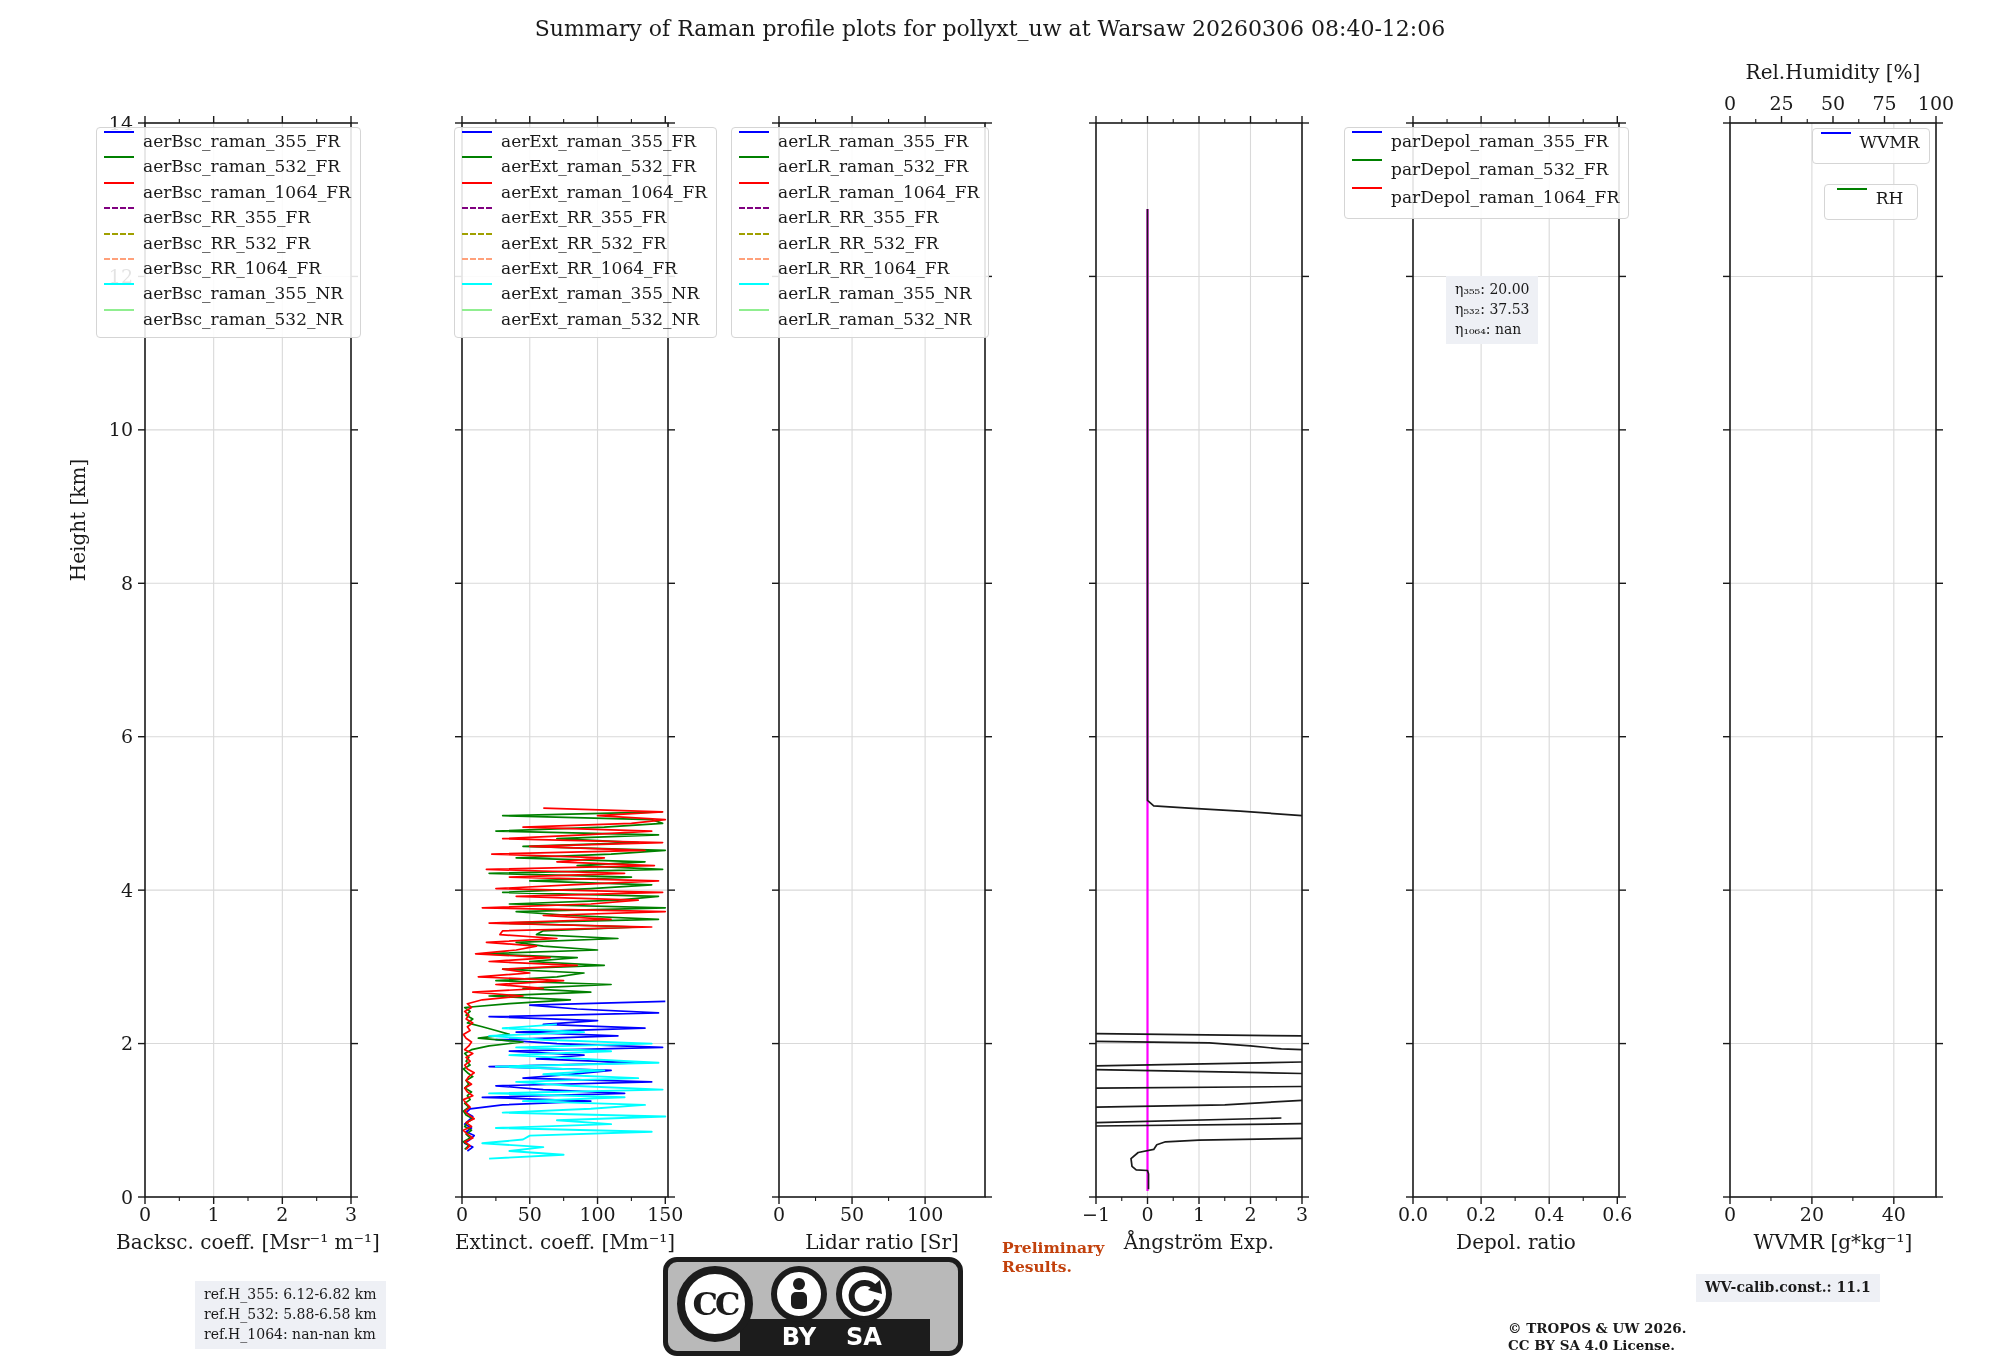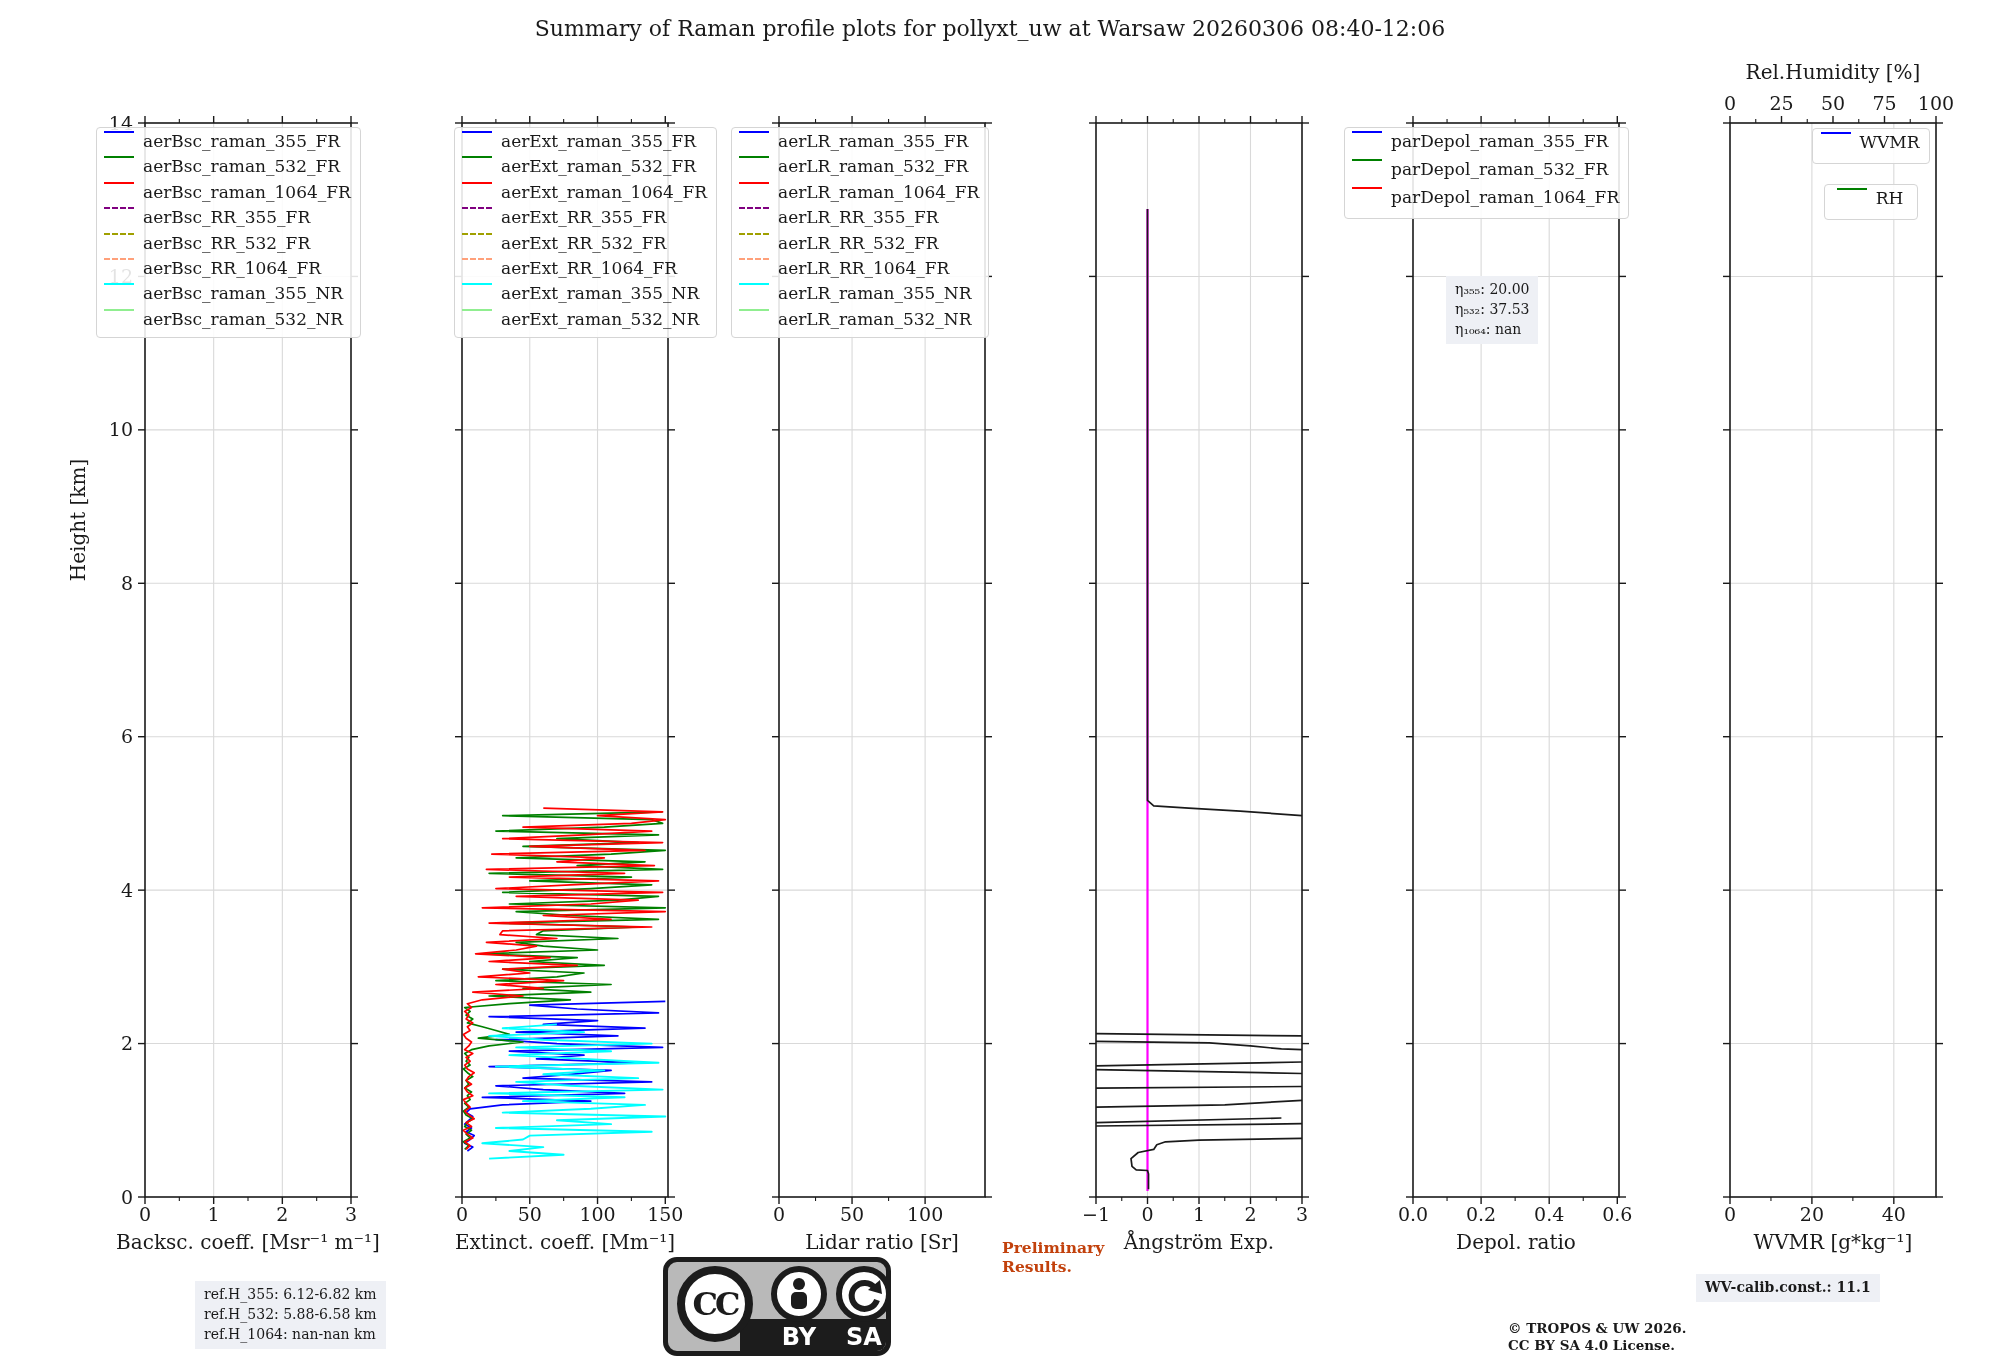--- a/index.html
+++ b/index.html
@@ -13,21 +13,21 @@
   .legend{position:absolute; background:rgba(255,255,255,0.88); border:1px solid #d5d5d5; border-radius:4px; padding:3px 9px 3px 7px; z-index:5;}
   .legend-item{display:flex; white-space:nowrap;}
   .legend-item .swatch{display:inline-block; width:30px; margin-right:9px; flex:0 0 30px;}
   .legend-item .lab{font-size:17px;}
   .legend.small-rows .legend-item{height:25.4px;}
   .legend.big-rows .legend-item{height:28px;}
   .legend.center .legend-item{justify-content:center;}
   .ann-box{position:absolute; background:#eef0f5; padding:4px 9px; font-size:14px; line-height:1.42; z-index:4; white-space:nowrap;}
   .preliminary{position:absolute; left:1002px; top:1239px; color:#c2410c; font-weight:bold; font-size:15.5px; line-height:1.2; white-space:nowrap;}
   .credit{position:absolute; left:1508px; top:1320px; font-weight:bold; font-size:13.5px; line-height:1.25; white-space:nowrap;}
-  .cc-badge{position:absolute; left:663px; top:1257px; width:228px; height:99px; background:#b9b9b9; border:5px solid #1c1c1c; border-radius:14px; box-sizing:border-box; overflow:hidden; z-index:6;}
+  .cc-badge{position:absolute; left:663px; top:1257px; width:300px; height:99px; background:#b9b9b9; border:5px solid #1c1c1c; border-radius:14px; box-sizing:border-box; overflow:hidden; z-index:6;}
 </style>
 </head>
 <body>
 
 <div class="figure">
 
   <svg id="plot-svg" width="2000" height="1360">
       <defs>
         <clipPath id="clip0">
           <rect x="145" y="123" width="206" height="1074"></rect>

